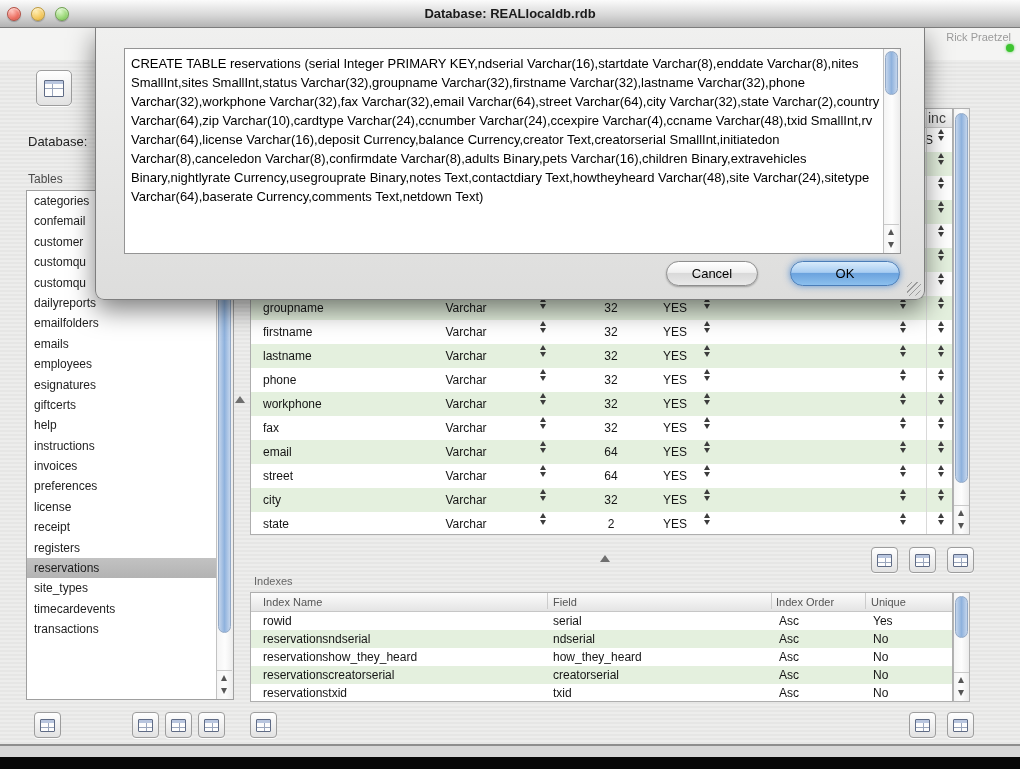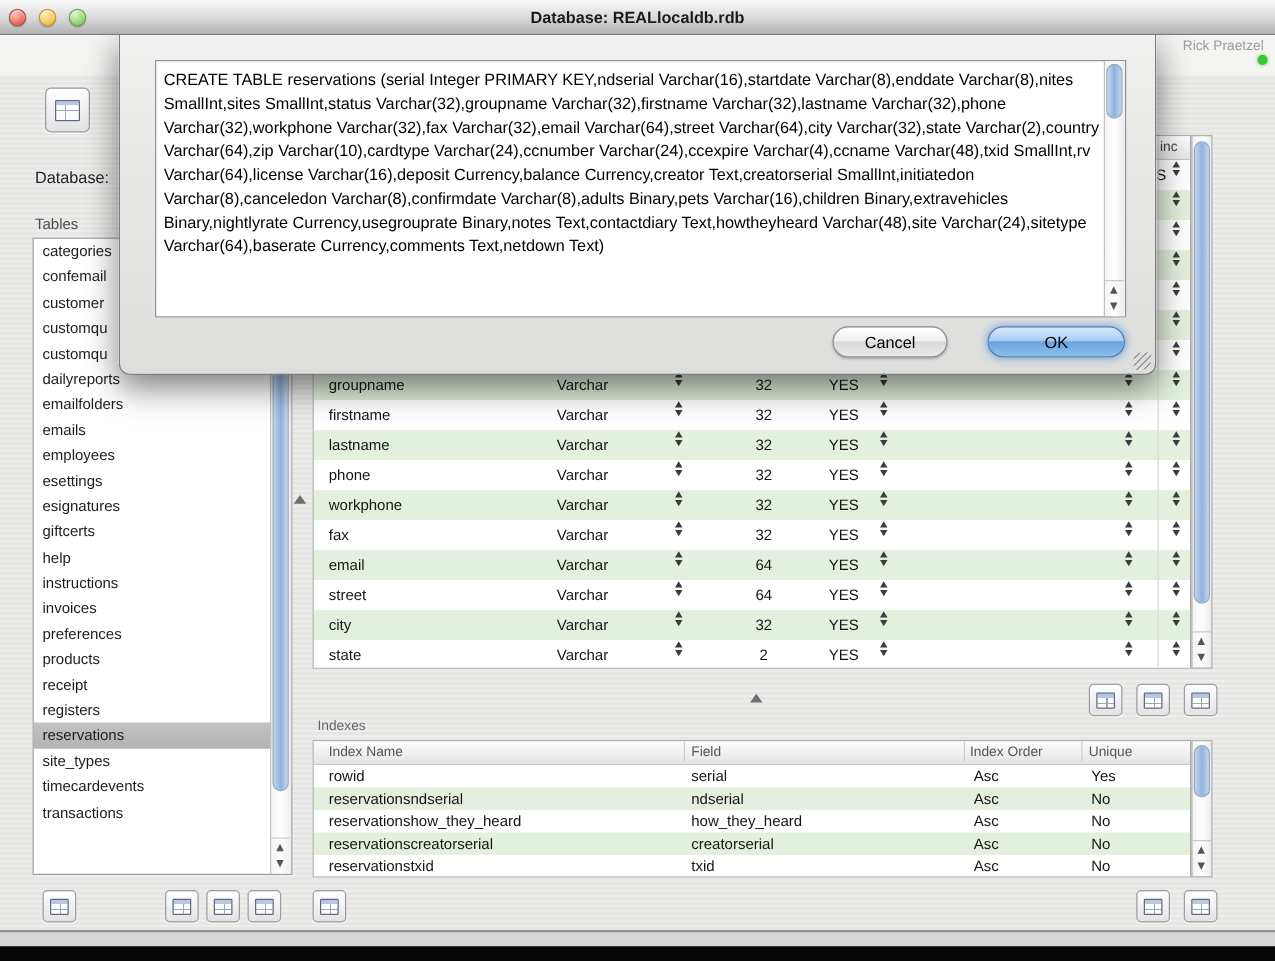--- a/index.html
+++ b/index.html
@@ -66,21 +66,21 @@
   .va-up::after { top:4px; border-left:3.5px solid transparent; border-right:3.5px solid transparent; border-bottom:6px solid #555; }
   .va-down { bottom:1px; }
   .va-down::after { top:4px; border-left:3.5px solid transparent; border-right:3.5px solid transparent; border-top:6px solid #555; }
   .list-scroll { right:0; top:0; height:508px; border:none; border-left:1px solid #c2c2c2; }
 
   
   .fields-box { position:absolute; left:250px; top:80px; width:703px; height:427px;
     background:#fff; border:1px solid #aeaeae; overflow:hidden; }
   .ft-header { position:absolute; left:0; top:0; width:703px; height:19px;
     background:linear-gradient(#fcfcfc,#e5e5e5); border-bottom:1px solid #c6c6c6; }
-  .ft-header-partial { position:absolute; left:677px; top:0; line-height:19px; font-size:11px; color:#444; }
+  .ft-header-partial { position:absolute; left:677px; top:0; line-height:19px; font-size:14px; color:#444; }
   .col-line { position:absolute; left:675px; top:0; bottom:0; width:1px; background:#d9d9d9; }
   .frow { position:absolute; left:0; width:703px; height:24px; background:#fff; }
   .frow.green { background:var(--stripe-green,#e4f0de); }
   .frow span { position:absolute; top:0; line-height:24px; font-size:12px; color:#151515; }
   .c-name   { left:12px; }
   .c-type   { left:160px; width:110px; text-align:center; }
   .c-size   { left:320px; width:80px;  text-align:center; }
   .c-null   { left:400px; width:48px;  text-align:center; }
   .c-sliver { left:674px; }
   .stepper { position:absolute; top:5px; width:9px; height:14px; }
@@ -172,28 +172,27 @@
       <div class="list-items" id="tables-items">
           <div class="list-item">categories</div>
           <div class="list-item">confemail</div>
           <div class="list-item">customer</div>
           <div class="list-item">customqu</div>
           <div class="list-item">customqu</div>
           <div class="list-item">dailyreports</div>
           <div class="list-item">emailfolders</div>
           <div class="list-item">emails</div>
           <div class="list-item">employees</div>
-          <div class="list-item">esettings</div>
           <div class="list-item">esignatures</div>
           <div class="list-item">giftcerts</div>
           <div class="list-item">help</div>
           <div class="list-item">instructions</div>
           <div class="list-item">invoices</div>
           <div class="list-item">preferences</div>
-          <div class="list-item">products</div>
+          <div class="list-item">license</div>
           <div class="list-item">receipt</div>
           <div class="list-item">registers</div>
           <div class="list-item selected">reservations</div>
           <div class="list-item">site_types</div>
           <div class="list-item">timecardevents</div>
           <div class="list-item">transactions</div>
         </div>
       <div class="vscroll list-scroll">
         <div class="vthumb" style="top:2px;height:440px"></div>
         <div class="varrow va-up"></div>

